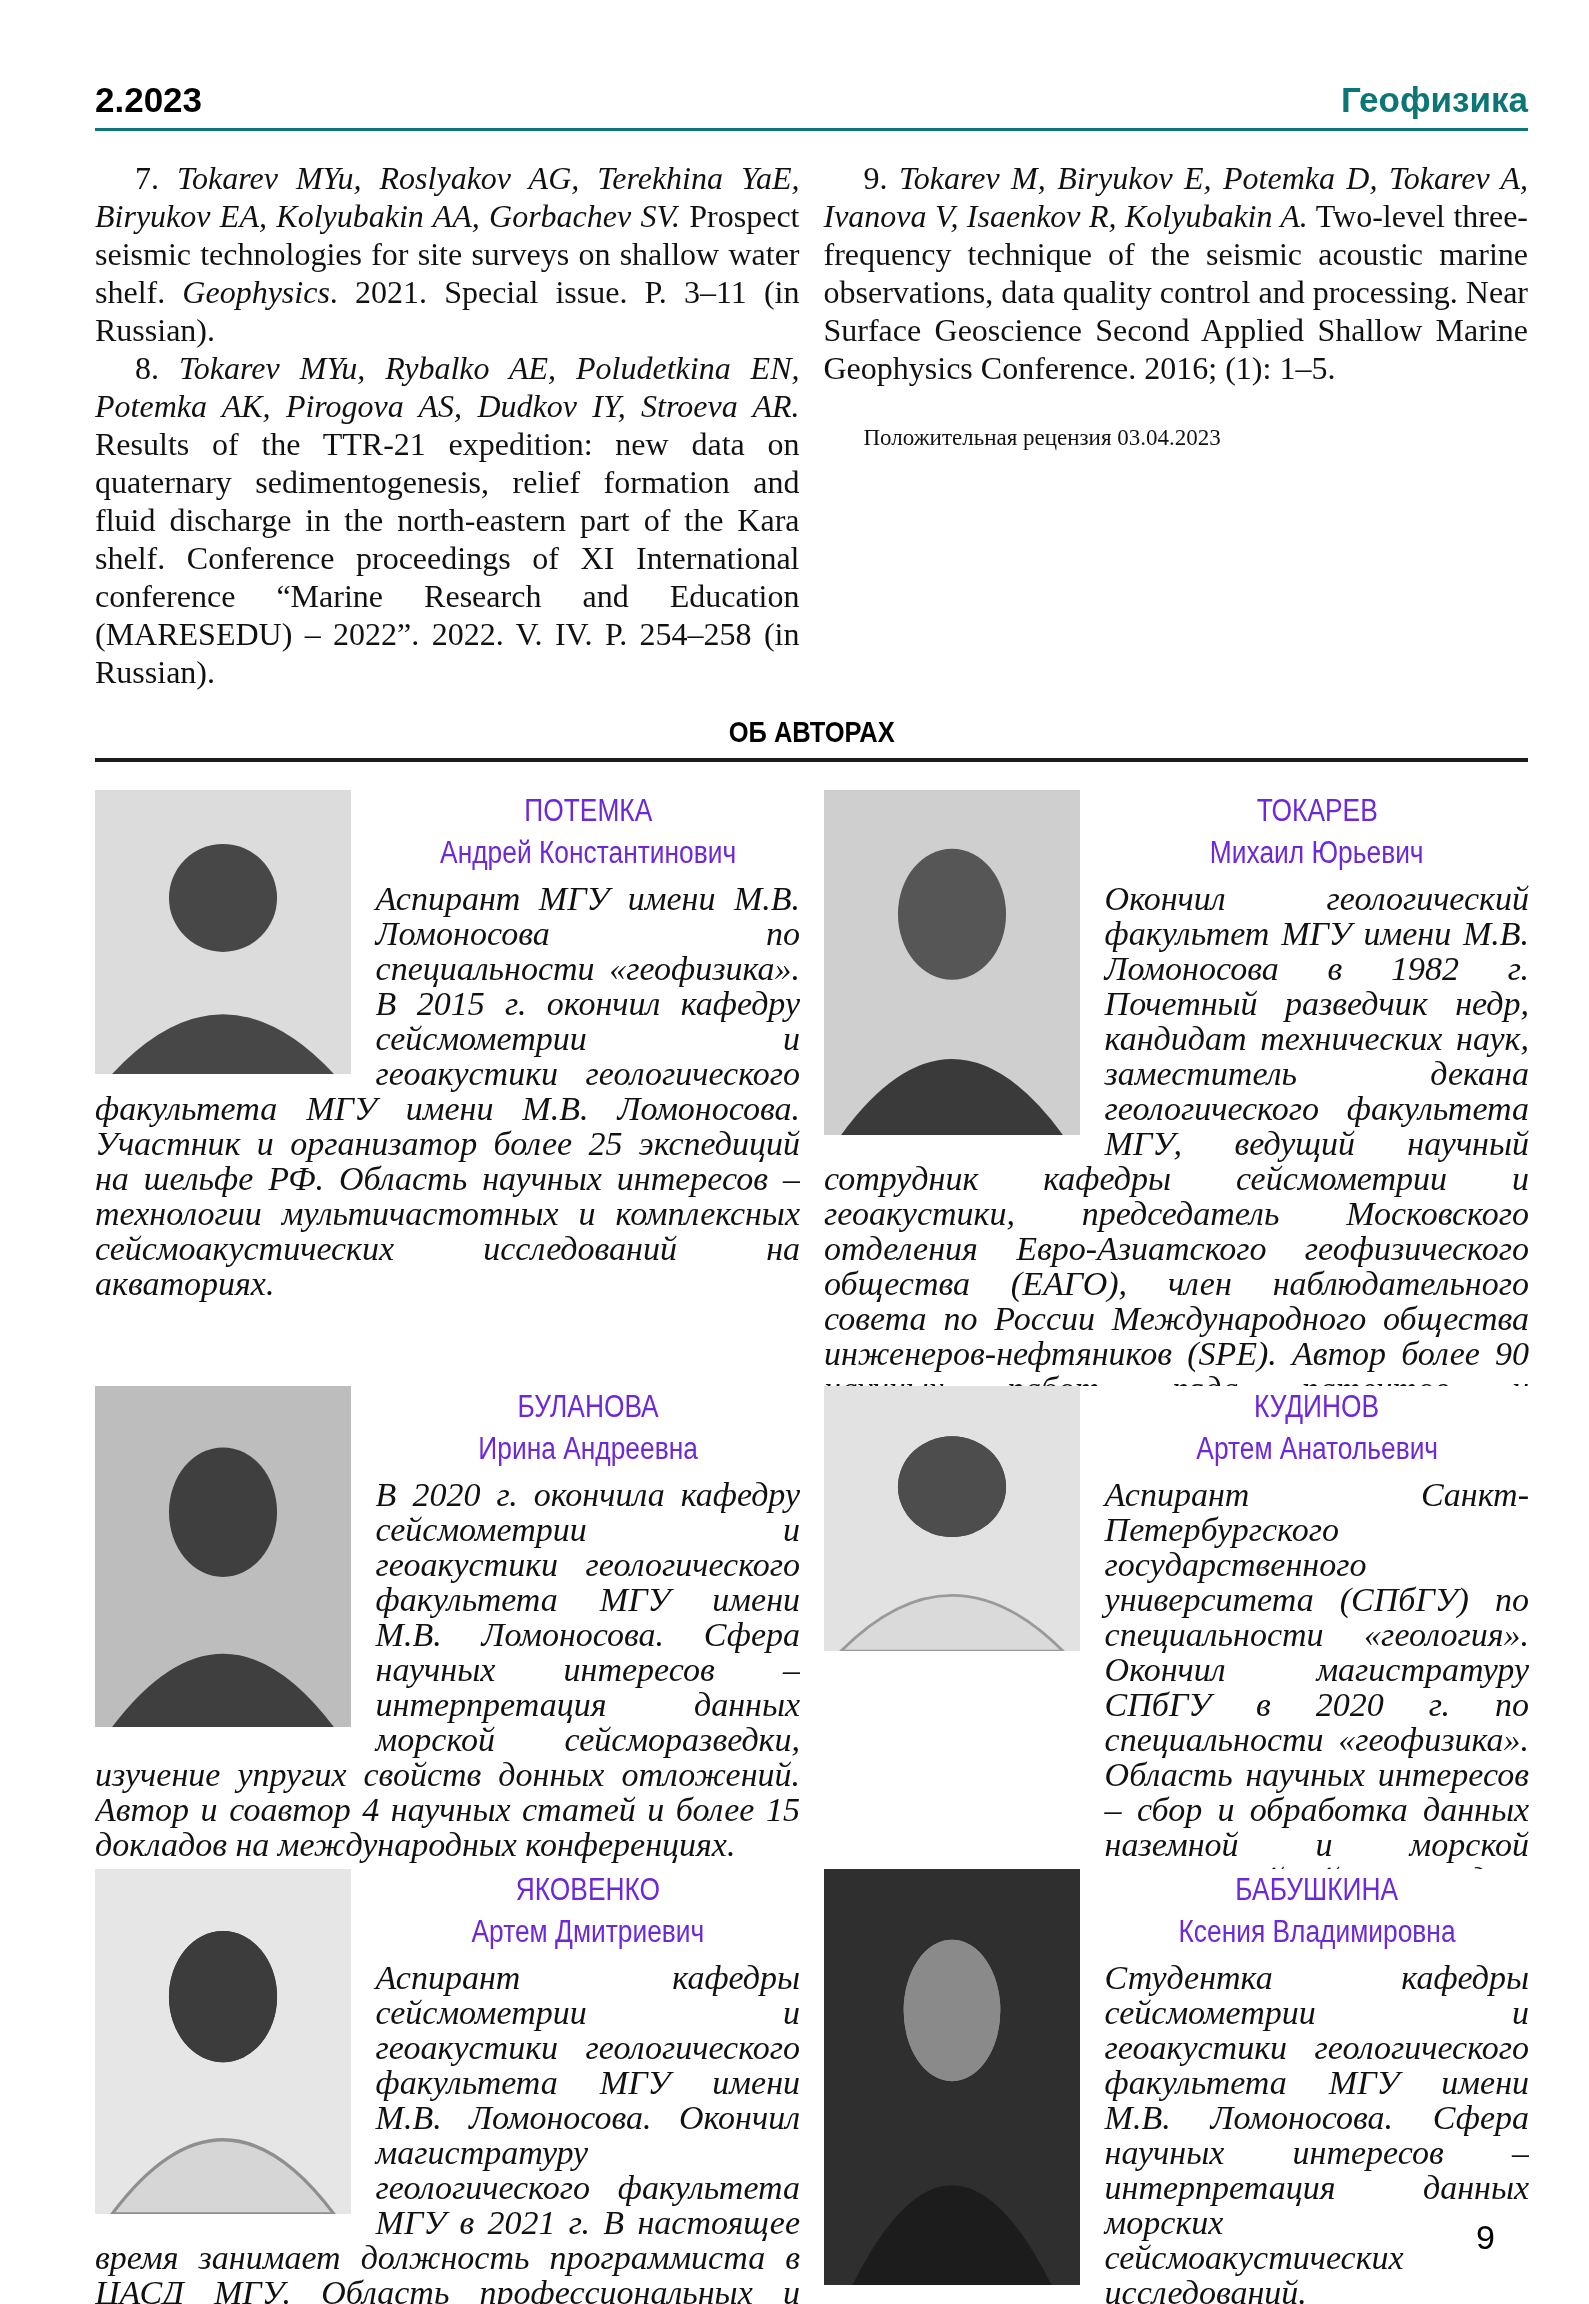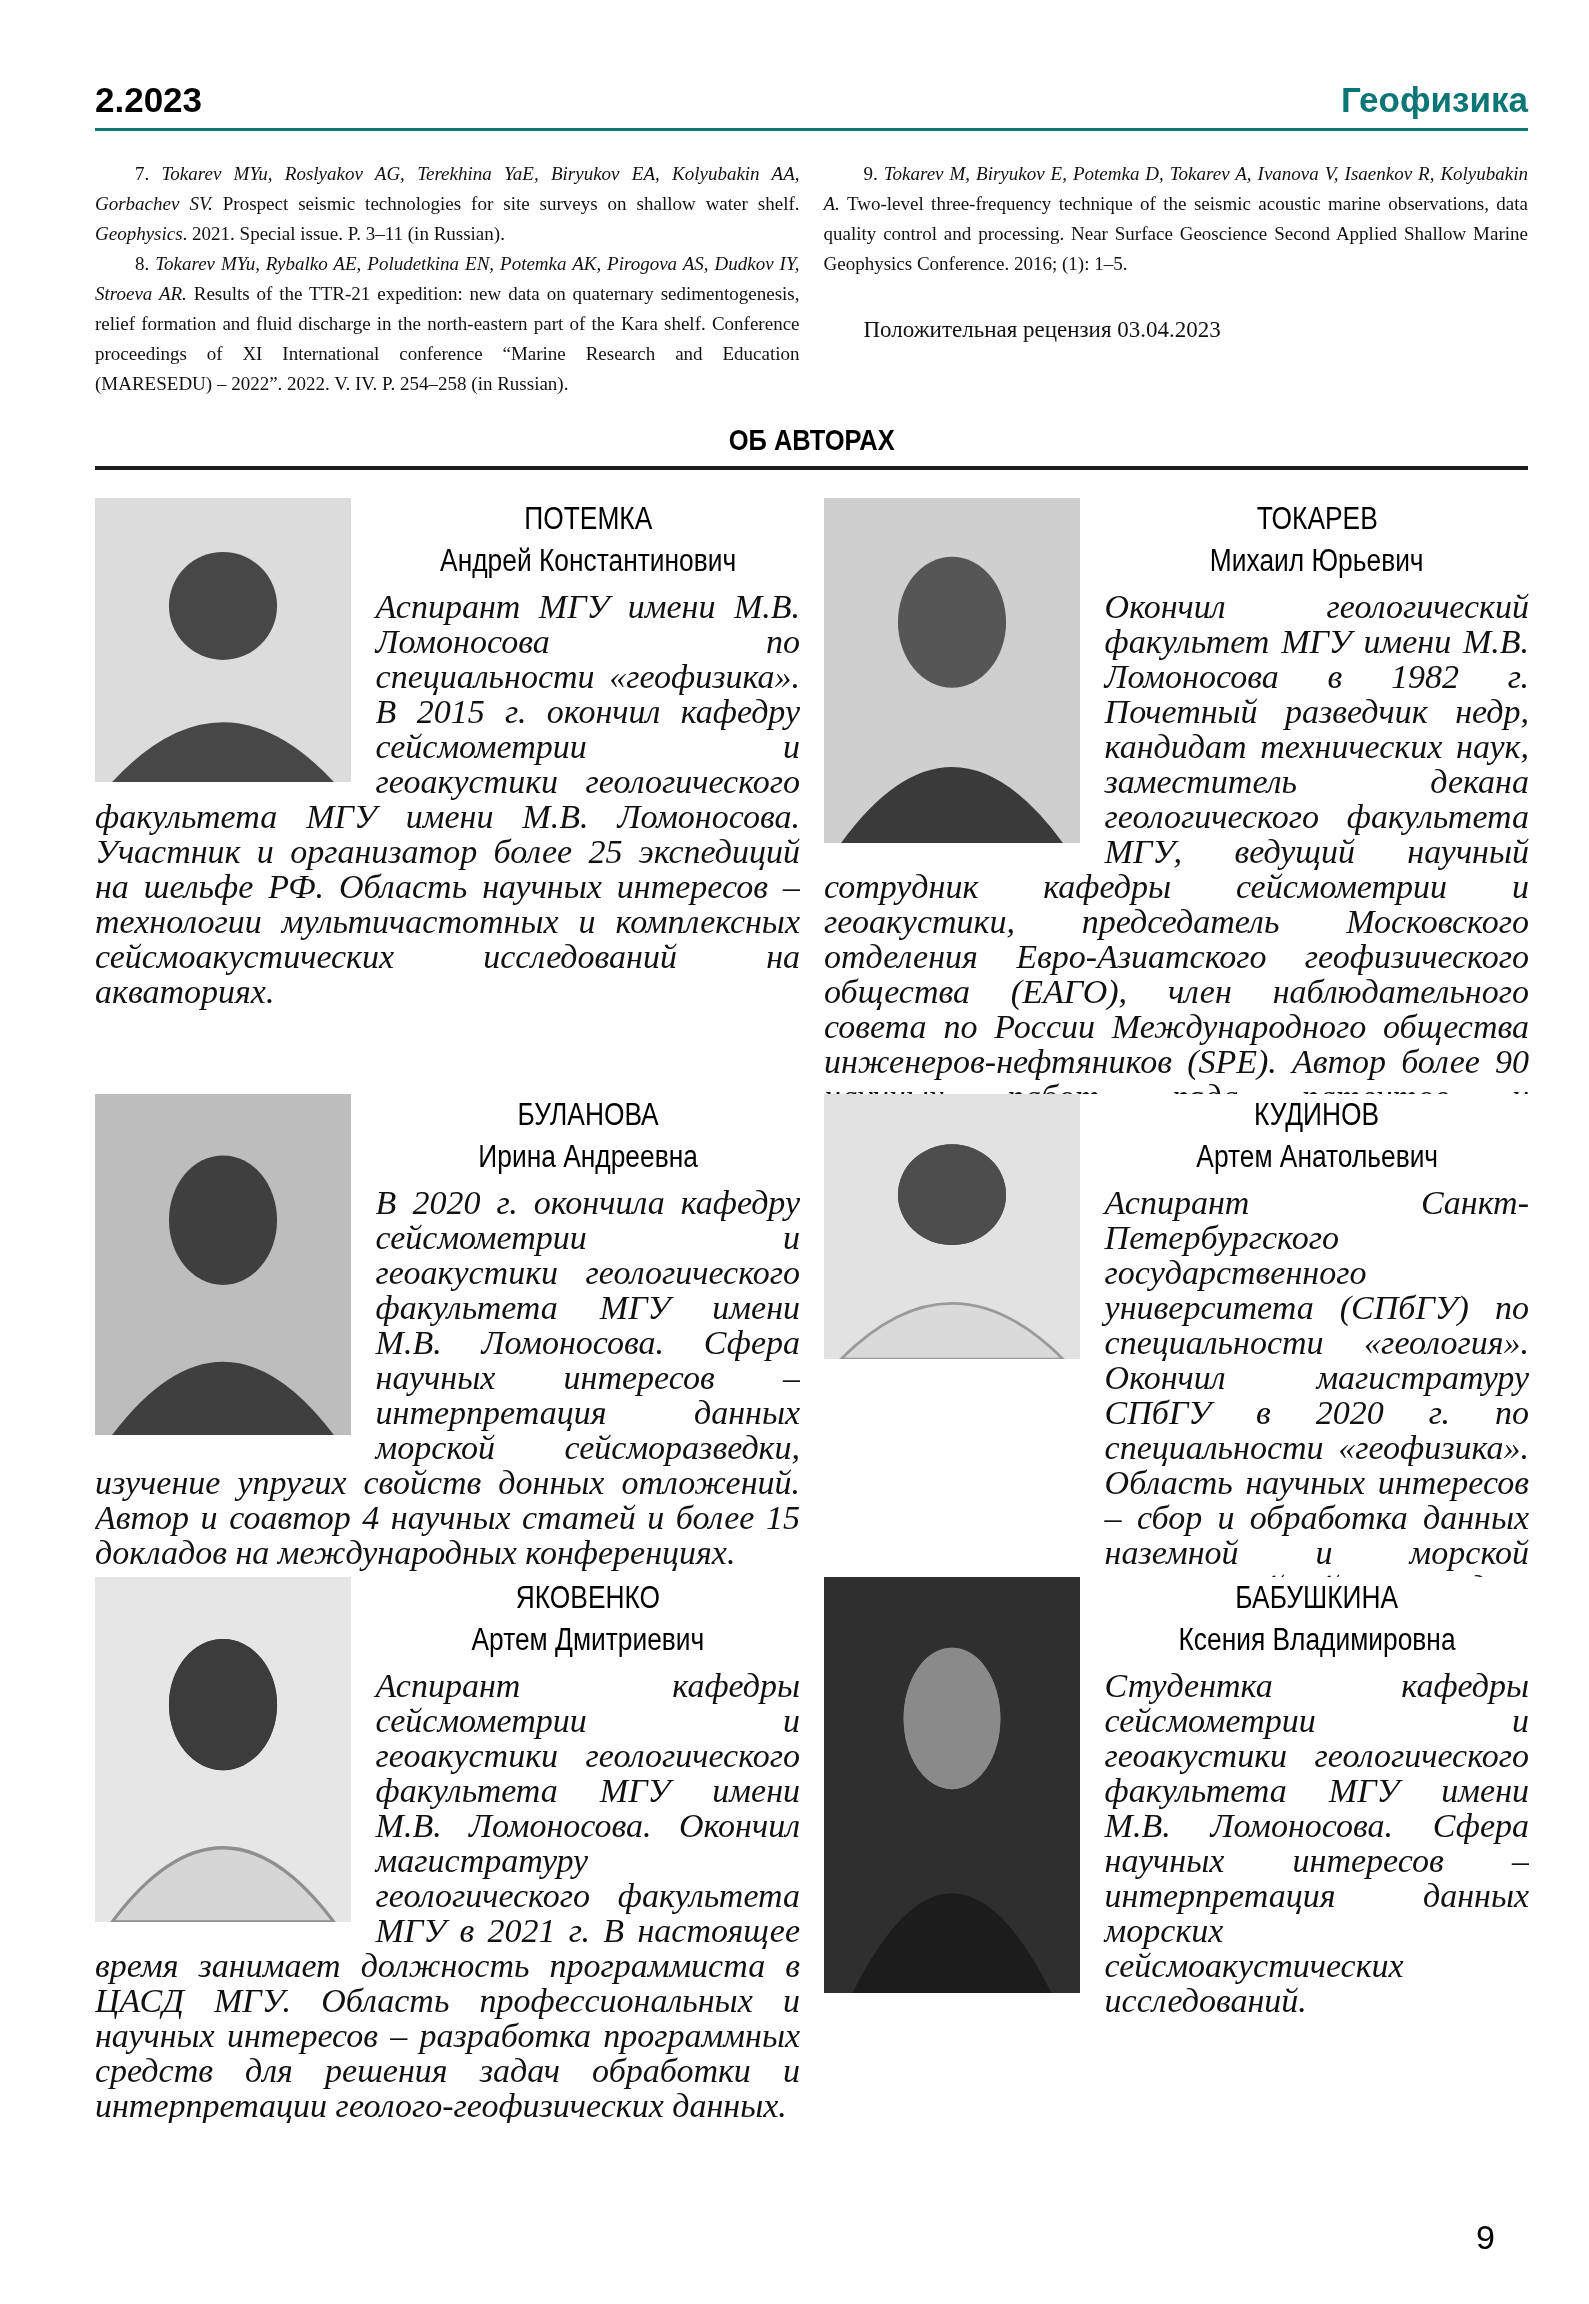--- a/index.html
+++ b/index.html
@@ -19,21 +19,21 @@
     display:flex;justify-content:space-between;align-items:baseline;gap:42px;
     font-family:"Liberation Sans",sans-serif;font-weight:bold;
     font-size:35px;line-height:38px;
   }
   .hdr .issue{color:#000;}
   .hdr .journal{color:#0c7676;}
   .teal-rule{height:3.8px;background:#0c7676;margin-top:8.5px;}
   
   .refs{display:flex;gap:24px;margin-top:28px;}
   .ref-col{width:705px;}
-  p.ref{margin:0;font-size:19px;line-height:30px;text-align:justify;text-indent:40px;}
+  p.ref{margin:0;font-size:32px;line-height:38px;text-align:justify;text-indent:40px;}
   .it{font-style:italic;}
   p.review{margin:34px 0 0;font-size:23px;line-height:33px;text-indent:40px;}
   
   .sec-title{margin:23px 0 0;text-align:center;
     font-family:"Liberation Sans",sans-serif;font-weight:bold;
     font-size:30px;line-height:36px;color:#000;}
   .cond{display:inline-block;transform:scaleX(.85);transform-origin:50% 50%;white-space:nowrap;}
   .black-rule{height:3.8px;background:#1d1d1d;margin-top:7.6px;}
   
   .authors{
@@ -47,21 +47,21 @@
   .photo-f{float:left;margin-right:24.6px;}
   .photo-c{flex:none;}
   .photo svg{display:block;width:100%;height:100%;}
   .ph-potemka{height:284px;margin-bottom:14px;}
   .ph-tokarev{height:345px;margin-bottom:19px;}
   .ph-bulanova{height:341px;margin-bottom:24px;}
   .ph-yakovenko{height:345px;margin-bottom:19px;}
   .ph-kudinov{height:265px;}
   .ph-babushkina{height:416px;}
   .name{margin:0 0 7.6px;text-align:center;
-    font-family:"Liberation Sans",sans-serif;font-size:31px;line-height:42px;color:#000000;}
+    font-family:"Liberation Sans",sans-serif;font-size:31px;line-height:42px;color:#6d28d9;}
   .bio{margin:0;font-style:italic;font-size:34px;line-height:35px;text-align:justify;}
   
   .pageno{
     position:absolute;right:95px;bottom:47px;
     font-family:"Liberation Sans",sans-serif;font-size:34px;color:#000;
   }
 </style>
 </head>
 <body>
 

